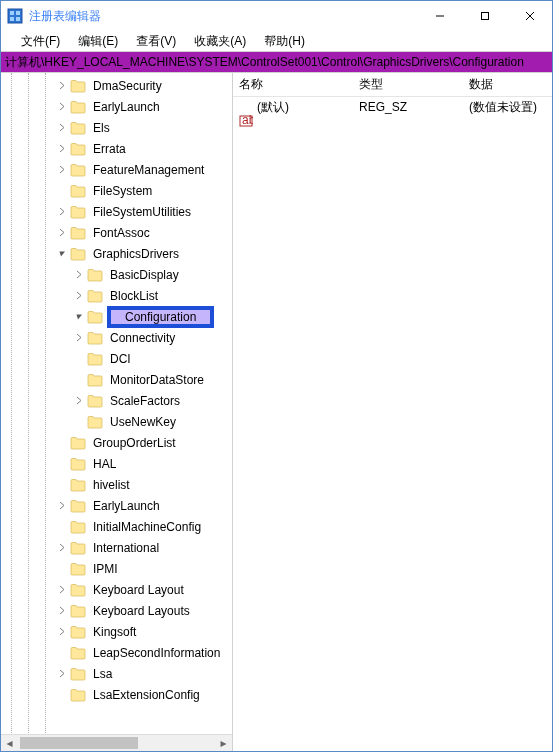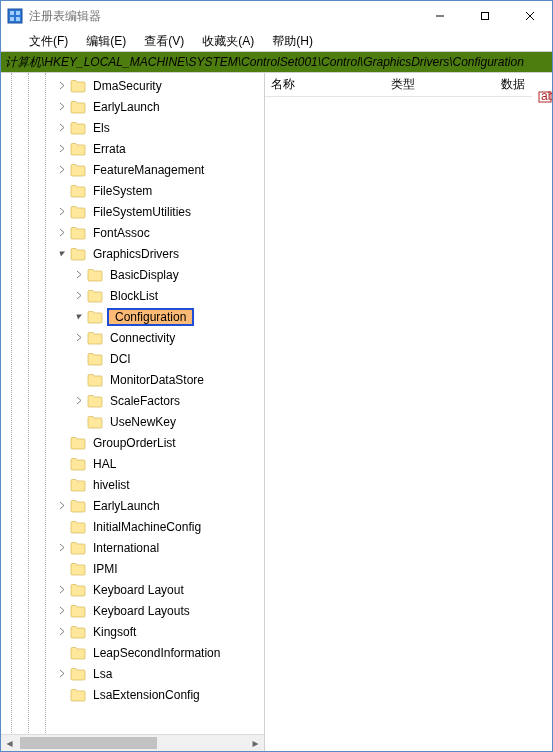--- a/index.html
+++ b/index.html
@@ -1,42 +1,42 @@
 <!DOCTYPE html>
 <html><head>
 <meta charset="utf-8">
 <style>
   * { box-sizing: border-box; margin: 0; padding: 0; font-family: "Microsoft YaHei", "Segoe UI", Tahoma, sans-serif; font-size: 12px; }
   html, body { width: 553px; height: 752px; overflow: hidden; background: #fff; }
   .window { width: 553px; height: 752px; border: 1px solid #5a8ac6; display: flex; flex-direction: column; background: #fff; }
   .titlebar { height: 30px; display: flex; align-items: center; padding-left: 6px; background: #fff; }
   .titlebar-icon { width: 16px; height: 16px; margin-right: 6px; display: inline-flex; }
-  .title-text { flex: 1; font-size: 12px; color: #737373; }
+  .title-text { flex: 1; font-size: 12px; color: #3b82f6; }
   .winbtns { display: flex; height: 100%; }
   .winbtn { width: 45px; height: 100%; display: flex; align-items: center; justify-content: center; color: #000; }
-  .menubar { height: 20px; display: flex; align-items: center; padding: 0 20px; gap: 2px; }
+  .menubar { height: 20px; display: flex; align-items: center; padding: 0 12px; gap: 2px; }
   .menuitem { padding: 1px 8px; color: #000; }
-  .addressbar { height: 22px; border-top: 1px solid #d0d0d0; border-bottom: 1px solid #d0d0d0; display: flex; align-items: center; padding: 0 4px; font-size: 12px; overflow: hidden; white-space: nowrap; background:#4d7c0f;font-style:italic; }
+  .addressbar { height: 22px; border-top: 1px solid #d0d0d0; border-bottom: 1px solid #d0d0d0; display: flex; align-items: center; padding: 0 4px; font-size: 12px; overflow: hidden; white-space: nowrap; background:#a21caf; }
   .content { flex: 1; display: flex; min-height: 0; }
-  .tree-pane { width: 264px; overflow: hidden; position: relative; border-right: 1px solid #d0d0d0; }
+  .tree-pane { width: 232px; overflow: hidden; position: relative; border-right: 1px solid #d0d0d0; }
   .tree-scroll { position: absolute; inset: 0; overflow: hidden; }
   .tree { position: relative; padding-top: 2px; }
   .row { height: 21px; display: flex; align-items: center; white-space: nowrap; }
   .twisty { width: 14px; height: 14px; display: inline-flex; align-items: center; justify-content: center; margin-right: 1px; color: #666; flex-shrink:0; }
   .twisty.open { color: #000; }
   .spacer { display:inline-block; flex-shrink:0; }
   .folder-icon { width: 16px; height: 14px; margin-right: 4px; display: inline-flex; flex-shrink:0; }
   .node-label { padding: 1px 3px; color: #000; }
-  .node-label.selected { background: #fdba74; border: 2px solid #1d4ed8; padding: 0 6px; }
+  .node-label.selected { background: #c4b5fd; border: 4px solid #1d4ed8; padding: 0 14px; }
   .vline { position: absolute; width: 0; border-left: 1px dotted #b0b0b0; top: 0; }
   .hscroll { position: absolute; left: 0; right: 0; bottom: 0; height: 17px; background: #f0f0f0; display: flex; align-items: center; border-top: 1px solid #ddd; }
   .hscroll .track { flex:1; height: 100%; position: relative; }
   .hscroll .thumb { position:absolute; top:2px; bottom:2px; left:2px; width:60%; background:#c2c2c2; }
   .hscroll .arrow { width:17px; height:100%; display:flex;align-items:center;justify-content:center;color:#666; }
-  .list-pane { flex: 1; display: flex; overflow: hidden; }
+  .list-pane { flex: 1; display: flex; flex-direction: column; overflow: hidden; }
   .list-header { height: 24px; display: flex; align-items: center; border-bottom: 1px solid #e5e5e5; }
   .col { padding: 0 6px; color: #000; height:100%; display:flex; align-items:center; border-right:1px solid transparent; }
   .col-name { width: 120px; }
   .col-type { width: 110px; }
   .col-data { flex: 1; }
   .list-body { flex: 1; overflow: hidden; }
   .list-row { height: 20px; display: flex; align-items: center; }
   .list-row .cell { padding: 0 6px; display:flex; align-items:center; gap:4px; }
   .cell-name { width: 120px; }
   .cell-type { width: 110px; }

